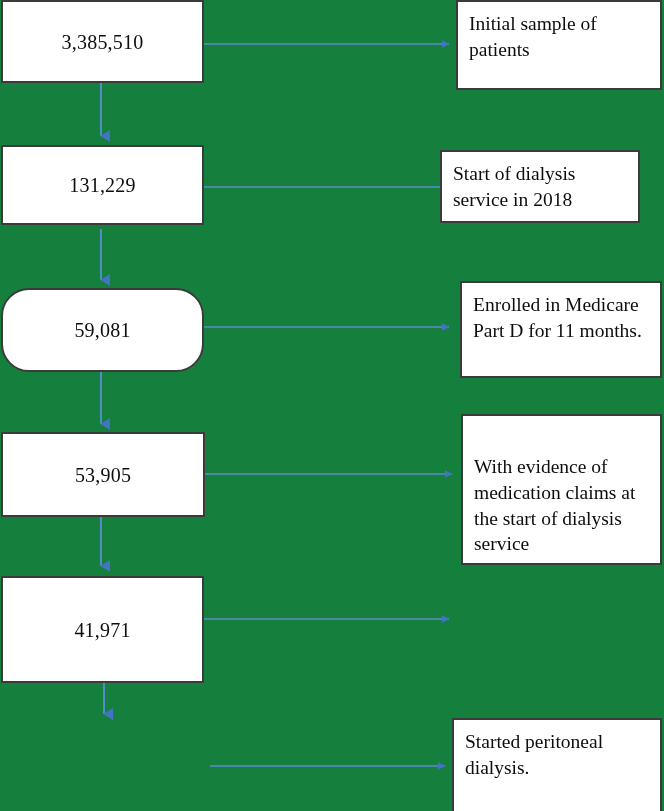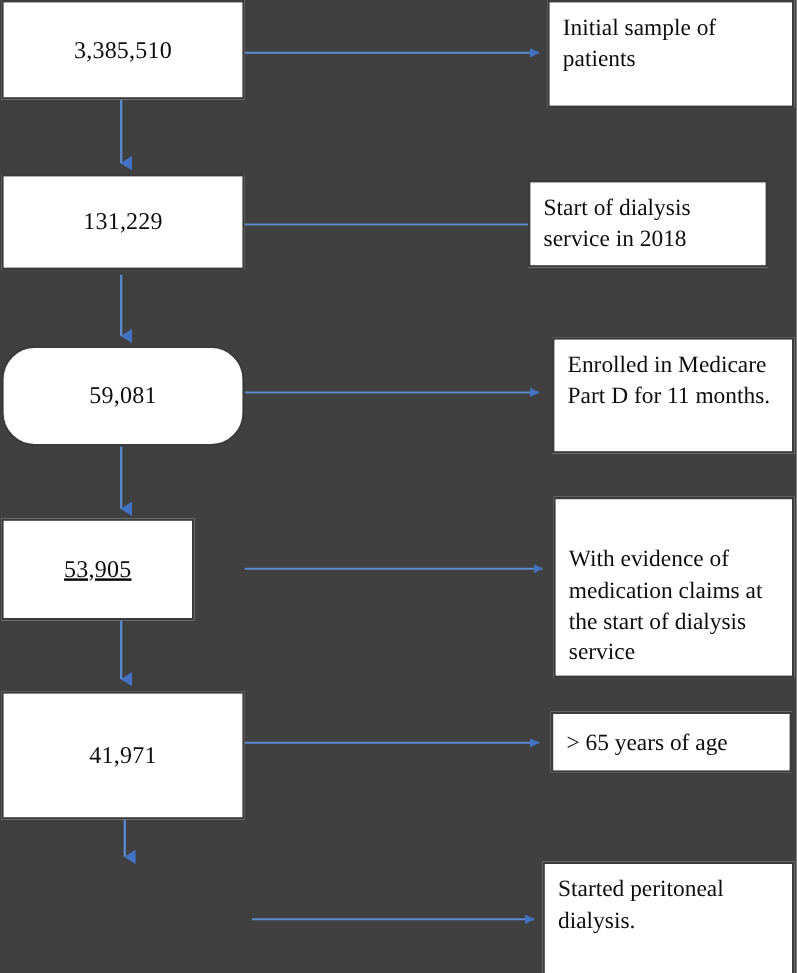--- a/index.html
+++ b/index.html
@@ -9,21 +9,21 @@
   }
   body {
     font-family: "Liberation Serif", "DejaVu Serif", serif;
     color: #000000;
   }
   #flowchart {
     position: relative;
     width: 664px;
     height: 811px;
     overflow: hidden;
-    background: #404040;
+    background: #15803d;
   }
   .count-box {
     position: absolute;
     box-sizing: border-box;
     border: 2px solid #3b3b3b;
     background: #ffffff;
     display: flex;
     align-items: center;
     justify-content: center;
   }
@@ -107,31 +107,28 @@
     <span class="desc-label">Start of dialysis service in 2018</span>
   </div>
 
   <div class="count-box" style="left:1px; top:288px; width:203px; height:84px;border-radius:28px;">
     <span class="count-label">59,081</span>
   </div>
   <div class="desc-box" style="left:460px; top:281px; width:202px; height:97px;">
     <span class="desc-label">Enrolled in Medicare Part D for 11 months.</span>
   </div>
 
-  <div class="count-box" style="left:1px; top:432px; width:161px; height:85px;text-decoration:underline;">
+  <div class="count-box" style="left:1px; top:432px; width:204px; height:85px;">
     <span class="count-label">53,905</span>
   </div>
   <div class="desc-box" style="left:461px; top:414px; width:201px; height:151px;align-items:flex-end;">
     <span class="desc-label">With evidence of medication claims at the start of dialysis service</span>
   </div>
 
   <div class="count-box" style="left:1px; top:576px; width:203px; height:107px;">
     <span class="count-label">41,971</span>
   </div>
-  <div class="desc-box" style="left:459px; top:593px; width:201px; height:51px; align-items:center;">
-    <span class="desc-label">&gt; 65 years of age</span>
-  </div>
 
   <div class="desc-box" style="left:452px; top:718px; width:210px; height:95px;">
     <span class="desc-label">Started peritoneal dialysis.</span>
   </div>
 
 </div>
 
 </body></html>

